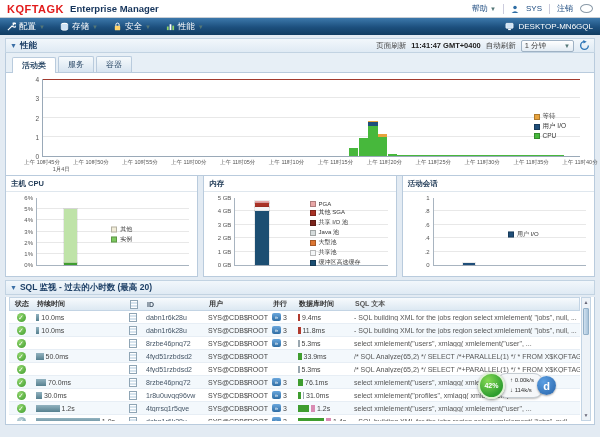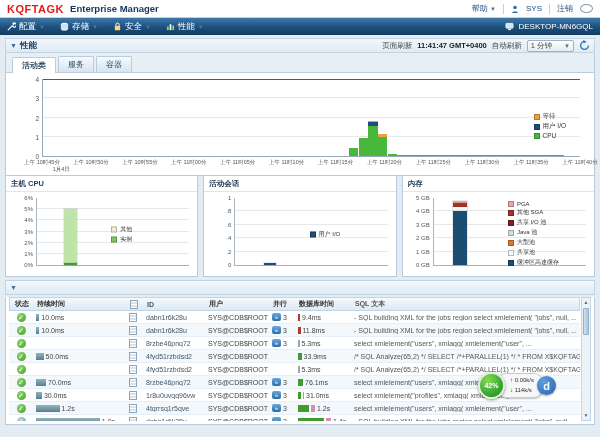--- a/index.html
+++ b/index.html
@@ -21,21 +21,21 @@
   .nav-item { display: flex; align-items: center; gap: 3px; cursor: pointer; }
   .nav-item svg { display: block; }
   .nav-host { margin-left: auto; display: flex; align-items: center; gap: 4px; font-size: 8px; }
 
   
   .strip { margin: 3px 5px 0; height: 15px; display: flex; align-items: center; padding: 0 4px;
            background: linear-gradient(#f2f7fb, #dfeaf4); border: 1px solid #c2d3e2; font-size: 8.5px; color: #1d3f66; font-weight: bold; }
   .tri { color: #3a6ea5; font-size: 7px; margin-right: 3px; }
   .refresh { margin-left: auto; display: flex; align-items: center; gap: 5px; font-weight: normal; font-size: 7.5px; color: #444; }
   .refresh b { color: #222; }
-  .select { border: 1px solid #9fb2c4; background: linear-gradient(#fff,#e2ebf3); padding: 0 3px; display: inline-flex; align-items: center; gap: 12px; height: 12px; border-radius: 2px; }
+  .select { border: 1px solid #9fb2c4; background: linear-gradient(#fff,#e2ebf3); padding: 0 3px; display: inline-flex; align-items: center; gap: 18px; height: 12px; border-radius: 2px; }
 
   
   .panel { margin: 0 5px; background: #fff; border: 1px solid #b9cbdd; border-top: none; }
   .tabs { display: flex; gap: 2px; padding: 3px 6px 0; background: #e7eff6; border-bottom: 1px solid #b9cbdd; }
   .tab { padding: 2px 9px 1px; font-size: 8px; color: #2c4a68; border: 1px solid #b9cbdd; border-bottom: none;
          border-radius: 2px 2px 0 0; background: linear-gradient(#f6fafc, #d7e4f0); }
   .tab.active { background: #fff; font-weight: bold; position: relative; top: 1px; padding-bottom: 2px; }
   .chart-area { position: relative; height: 102px; background: #fff; }
   .plot { position: absolute; top: 6px; left: 36px; right: 14px; bottom: 18px; border-left: 1px solid #9aa9b8; border-bottom: 1px solid #9aa9b8; }
   .hgrid { position: absolute; left: 0; right: 0; height: 1px; background: #e8e8e8; }
@@ -259,43 +259,20 @@
               <div class="aseg" style="height: 80.8333%; background: rgb(191, 227, 168); outline: rgba(0, 0, 0, 0.08) solid 1px;"></div>
             </div>
           </div>
           <div class="mini-legend">
             <div class="lgi"><span class="sw" style="background: rgb(241, 236, 216);"></span>其他</div>
             <div class="lgi"><span class="sw" style="background: rgb(124, 200, 94);"></span>实例</div>
           </div>
         </div>
       </div>
       <div class="mini">
-        <div class="mini-title">活动会话</div>
-        <div class="mini-plotwrap">
-          <div class="mini-plot">
-            <div class="mytick" style="bottom: 100%;">1</div>
-            <div class="hgrid" style="bottom: 80%;"></div>
-            <div class="mytick" style="bottom: 80%;">.8</div>
-            <div class="hgrid" style="bottom: 60%;"></div>
-            <div class="mytick" style="bottom: 60%;">.6</div>
-            <div class="hgrid" style="bottom: 40%;"></div>
-            <div class="mytick" style="bottom: 40%;">.4</div>
-            <div class="hgrid" style="bottom: 20%;"></div>
-            <div class="mytick" style="bottom: 20%;">.2</div>
-            <div class="mytick" style="bottom: 0%;">0</div>
-            <div class="abar" style="left: 19%; width: 8%;">
-              <div class="aseg" style="height: 3%; background: rgb(31, 78, 121); outline: rgba(0, 0, 0, 0.08) solid 1px;"></div>
-            </div>
-          </div>
-          <div class="mini-legend">
-            <div class="lgi"><span class="sw" style="background: rgb(31, 78, 121);"></span>用户 I/O</div>
-          </div>
-        </div>
-      </div>
-      <div class="mini">
         <div class="mini-title">内存</div>
         <div class="mini-plotwrap">
           <div class="mini-plot">
             <div class="mytick" style="bottom: 100%;">5 GB</div>
             <div class="hgrid" style="bottom: 80%;"></div>
             <div class="mytick" style="bottom: 80%;">4 GB</div>
             <div class="hgrid" style="bottom: 60%;"></div>
             <div class="mytick" style="bottom: 60%;">3 GB</div>
             <div class="hgrid" style="bottom: 40%;"></div>
             <div class="mytick" style="bottom: 40%;">2 GB</div>
@@ -313,24 +290,48 @@
             <div class="lgi"><span class="sw" style="background: rgb(232, 167, 167);"></span>PGA</div>
             <div class="lgi"><span class="sw" style="background: rgb(169, 50, 38);"></span>其他 SGA</div>
             <div class="lgi"><span class="sw" style="background: rgb(123, 36, 28);"></span>共享 I/O 池</div>
             <div class="lgi"><span class="sw" style="background: rgb(213, 219, 219);"></span>Java 池</div>
             <div class="lgi"><span class="sw" style="background: rgb(220, 118, 51);"></span>大型池</div>
             <div class="lgi"><span class="sw" style="background: rgb(244, 246, 247);"></span>共享池</div>
             <div class="lgi"><span class="sw" style="background: rgb(28, 78, 114);"></span>缓冲区高速缓存</div>
           </div>
         </div>
       </div>
+      <div class="mini">
+        <div class="mini-title">活动会话</div>
+        <div class="mini-plotwrap">
+          <div class="mini-plot">
+            <div class="mytick" style="bottom: 100%;">1</div>
+            <div class="hgrid" style="bottom: 80%;"></div>
+            <div class="mytick" style="bottom: 80%;">.8</div>
+            <div class="hgrid" style="bottom: 60%;"></div>
+            <div class="mytick" style="bottom: 60%;">.6</div>
+            <div class="hgrid" style="bottom: 40%;"></div>
+            <div class="mytick" style="bottom: 40%;">.4</div>
+            <div class="hgrid" style="bottom: 20%;"></div>
+            <div class="mytick" style="bottom: 20%;">.2</div>
+            <div class="mytick" style="bottom: 0%;">0</div>
+            <div class="abar" style="left: 19%; width: 8%;">
+              <div class="aseg" style="height: 3%; background: rgb(31, 78, 121); outline: rgba(0, 0, 0, 0.08) solid 1px;"></div>
+            </div>
+          </div>
+          <div class="mini-legend">
+            <div class="lgi"><span class="sw" style="background: rgb(31, 78, 121);"></span>用户 I/O</div>
+          </div>
+        </div>
+      </div>
     </div>
 
   <div class="strip">
     <span class="tri">▼</span>
+    <span>SQL 监视 - 过去的小时数 (最高 20)</span>
   </div>
   <div class="sql-panel">
     <div class="tbl">
       <div class="thead">
           <div class="hc c0">状态</div>
           <div class="hc c1">持续时间</div>
           <div class="hc c2">
             <span class="clip"></span>
           </div>
           <div class="hc c3">ID</div>

